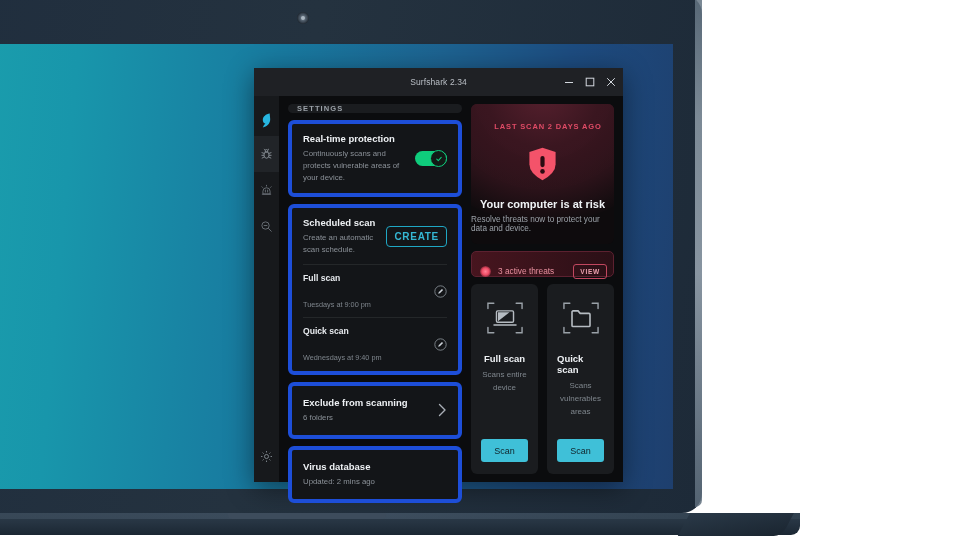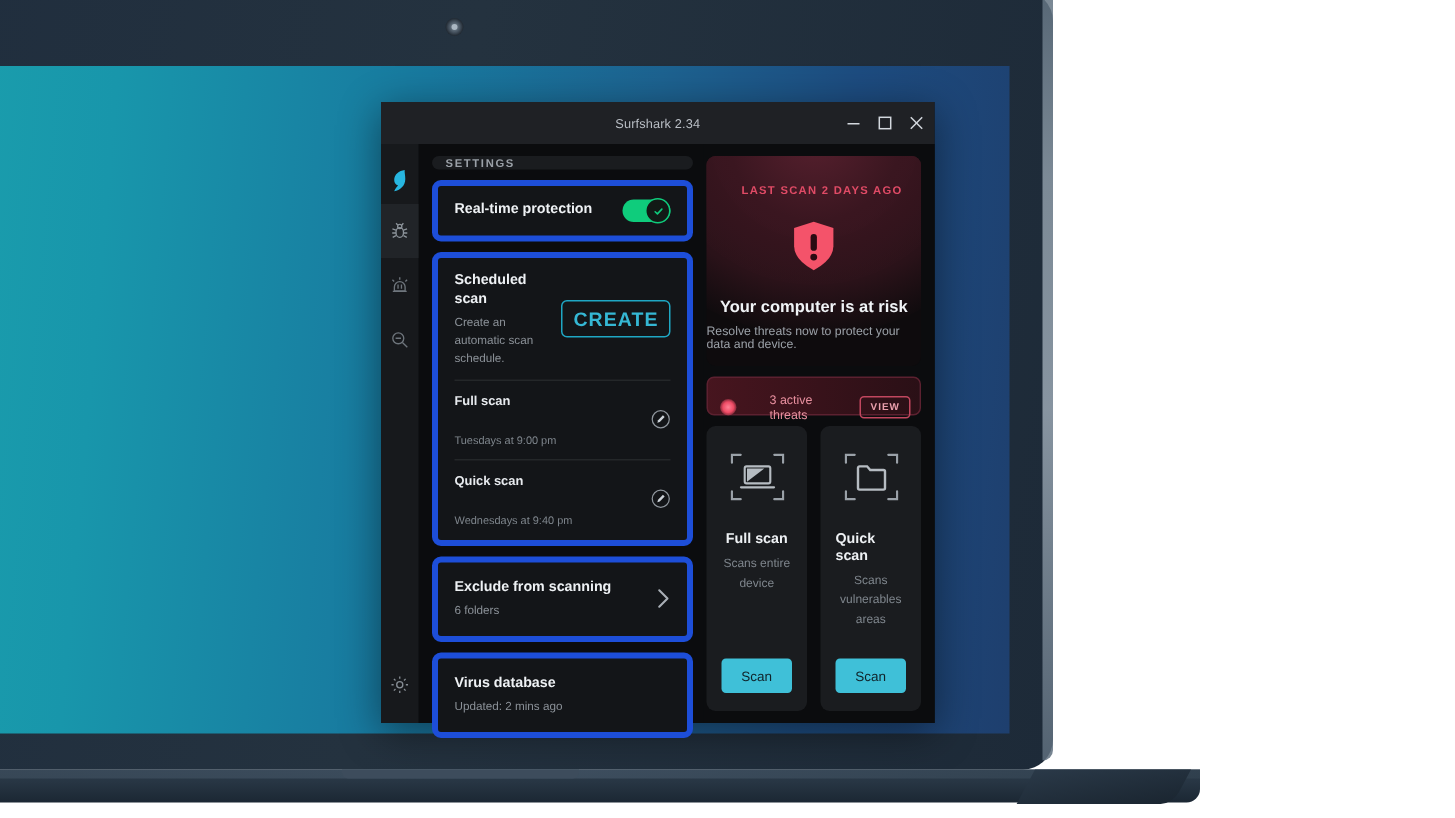--- a/index.html
+++ b/index.html
@@ -179,21 +179,21 @@
     background: #121a16;
     border: 1.4px solid #0fcc7c;
     display: flex; align-items: center; justify-content: center;
   }
   .toggle-knob svg { display:block; }
 
   .btn-outline {
     border: 1px solid #1fa7c4;
     color: #35b7d4;
     border-radius: 4px;
-    font-size: 13px; font-weight: bold; letter-spacing: .7px;
+    font-size: 10px; font-weight: bold; letter-spacing: .7px;
     padding: 4px 7px;
     background: transparent;
     cursor: pointer;
     white-space: nowrap;
   }
 
   .divider { height: 1px; background: #242729; margin: 8px 0 0; }
 
   .sched-item { padding: 8px 0 0; display: flex; align-items: center; justify-content: space-between; }
   .sched-name { font-size: 8.6px; font-weight: bold; color: #e7eaee; }
@@ -233,21 +233,21 @@
   .hero-title { position: relative; font-size: 11px; font-weight: bold; color: #f0f3f6; }
   .hero-sub { position: relative; font-size: 8.2px; color: #9ba1a8; margin-top: 5px; }
 
   .threat-bar {
     height: 26px;
     border-radius: 5px;
     background: linear-gradient(90deg, rgba(120,28,44,.55), rgba(80,20,32,.45));
     border: 1px solid #5c2130;
     display: flex; align-items: center;
     padding: 14px 6px 0 8px;
-    gap: 22px;
+    gap: 7px;
   }
   .threat-dot {
     width: 11px; height: 11px; border-radius: 50%;
     background: radial-gradient(circle at 50% 50%, #ff8195 0%, #ee4b65 45%, rgba(238,75,101,.25) 75%);
     flex: 0 0 11px;
   }
   .threat-text { font-size: 8.3px; color: #e8909f; flex: 1; }
   .btn-view {
     border: 1px solid #c1475f;
     color: #eba0ad;
@@ -377,20 +377,21 @@
       </div>
 
       <div class="settings-col">
 
         <div class="settings-header">SETTINGS</div>
 
         <div class="card">
           <div class="card-row">
             <div style="flex:1;min-width:0;">
               <div class="card-title">Real-time protection</div>
+              <div class="card-sub">Continuously scans and protects vulnerable areas of your device.</div>
             </div>
             <div class="toggle">
               <div class="toggle-knob">
                 <svg width="8" height="8" viewBox="0 0 10 10">
                   <polyline points="2.2,5.2 4.1,7.0 7.8,3.0" fill="none" stroke="#0fcc7c" stroke-width="1.3" stroke-linecap="round" stroke-linejoin="round"></polyline>
                 </svg>
               </div>
             </div>
           </div>
         </div>

